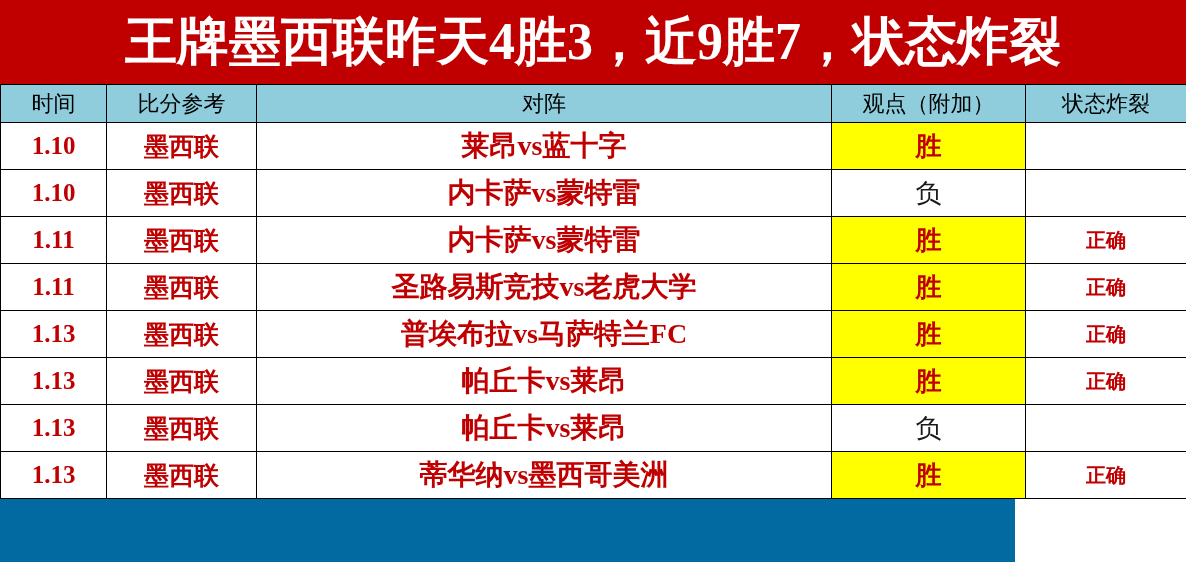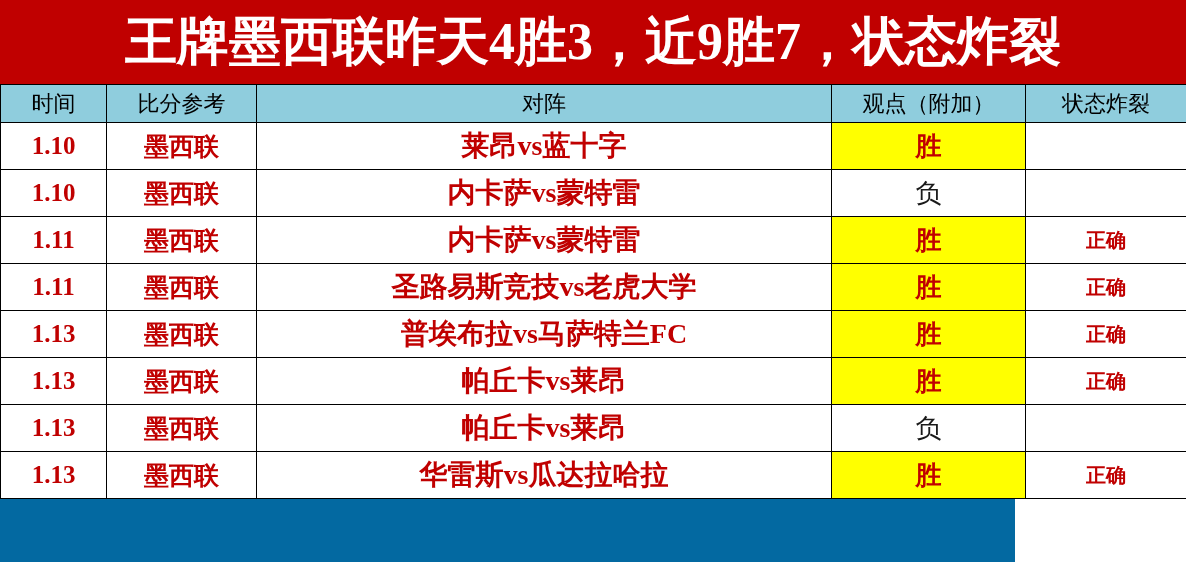--- a/index.html
+++ b/index.html
@@ -179,20 +179,20 @@
         <tr class="data-row">
           <td class="time-cell">1.13</td>
           <td class="type-cell">墨西联</td>
           <td class="match-cell">帕丘卡vs莱昂</td>
           <td class="view-cell loss">负</td>
           <td class="score-cell empty"></td>
         </tr>
         <tr class="data-row">
           <td class="time-cell">1.13</td>
           <td class="type-cell">墨西联</td>
-          <td class="match-cell">华雷斯vs瓜达拉哈拉</td>
+          <td class="match-cell">蒂华纳vs墨西哥美洲</td>
           <td class="view-cell win">胜</td>
           <td class="score-cell">正确</td>
         </tr>
       </tbody>
   </table>
 
 </div>
 
 </body></html>

